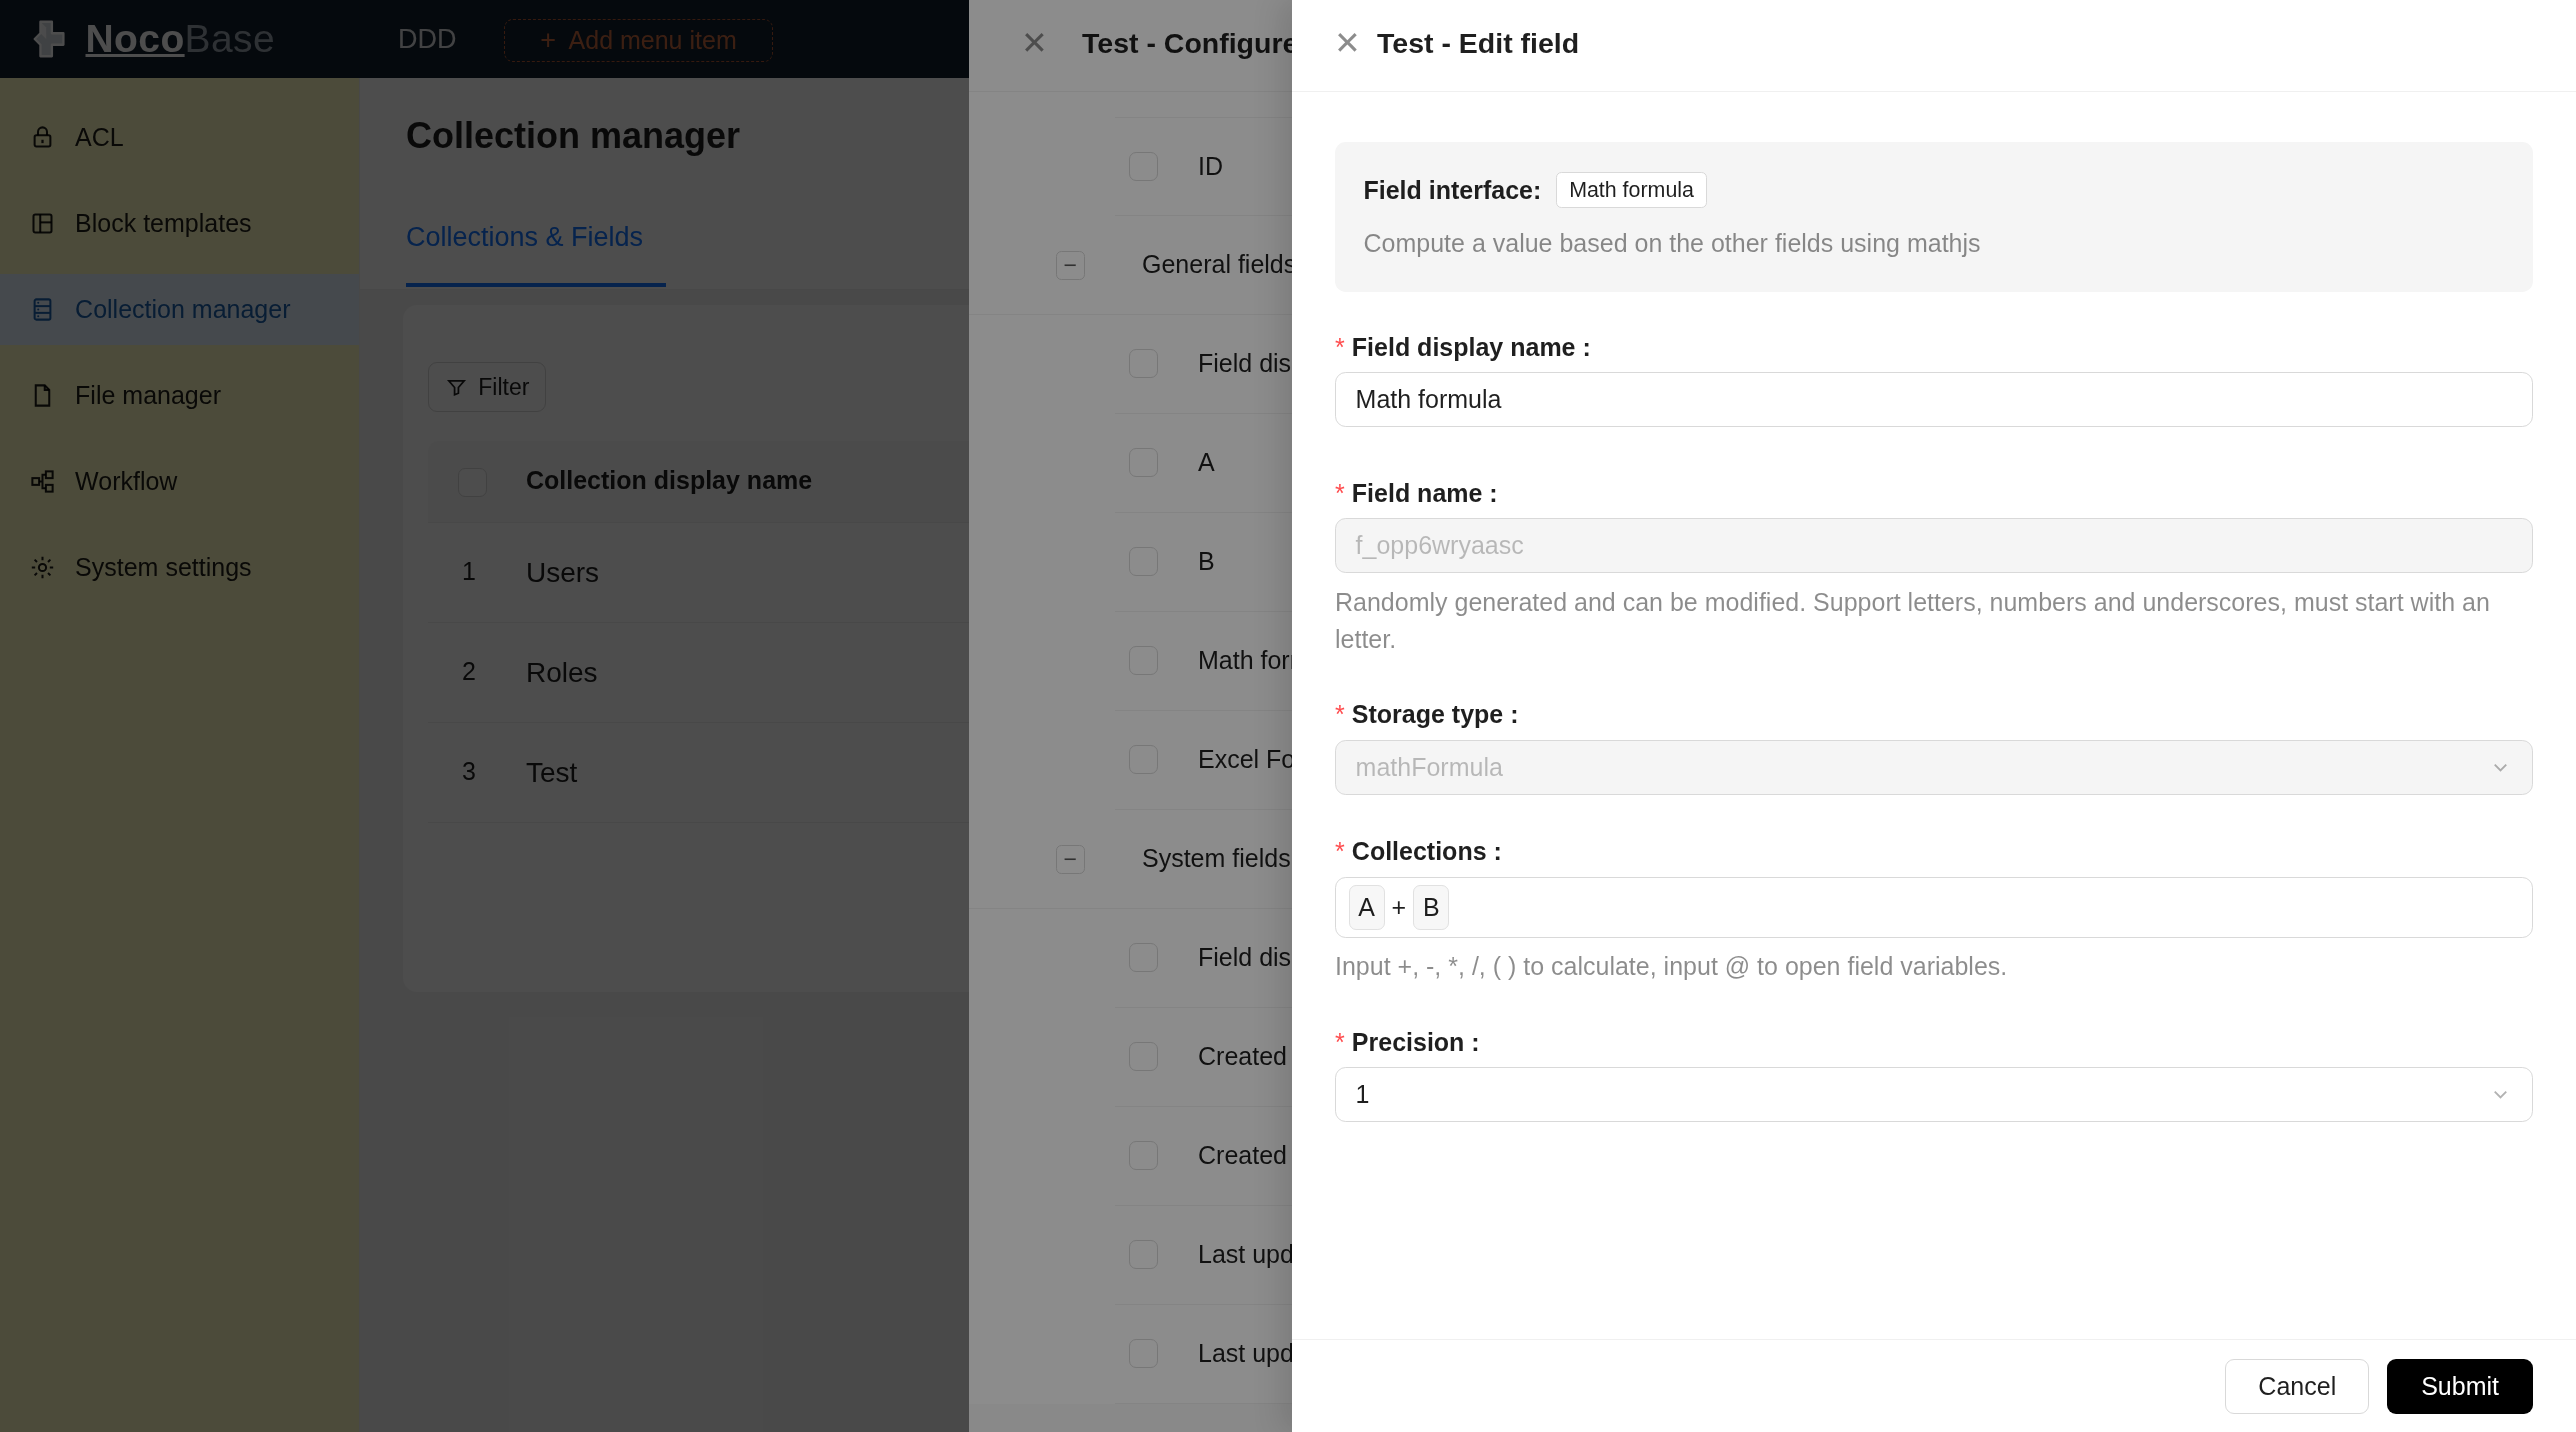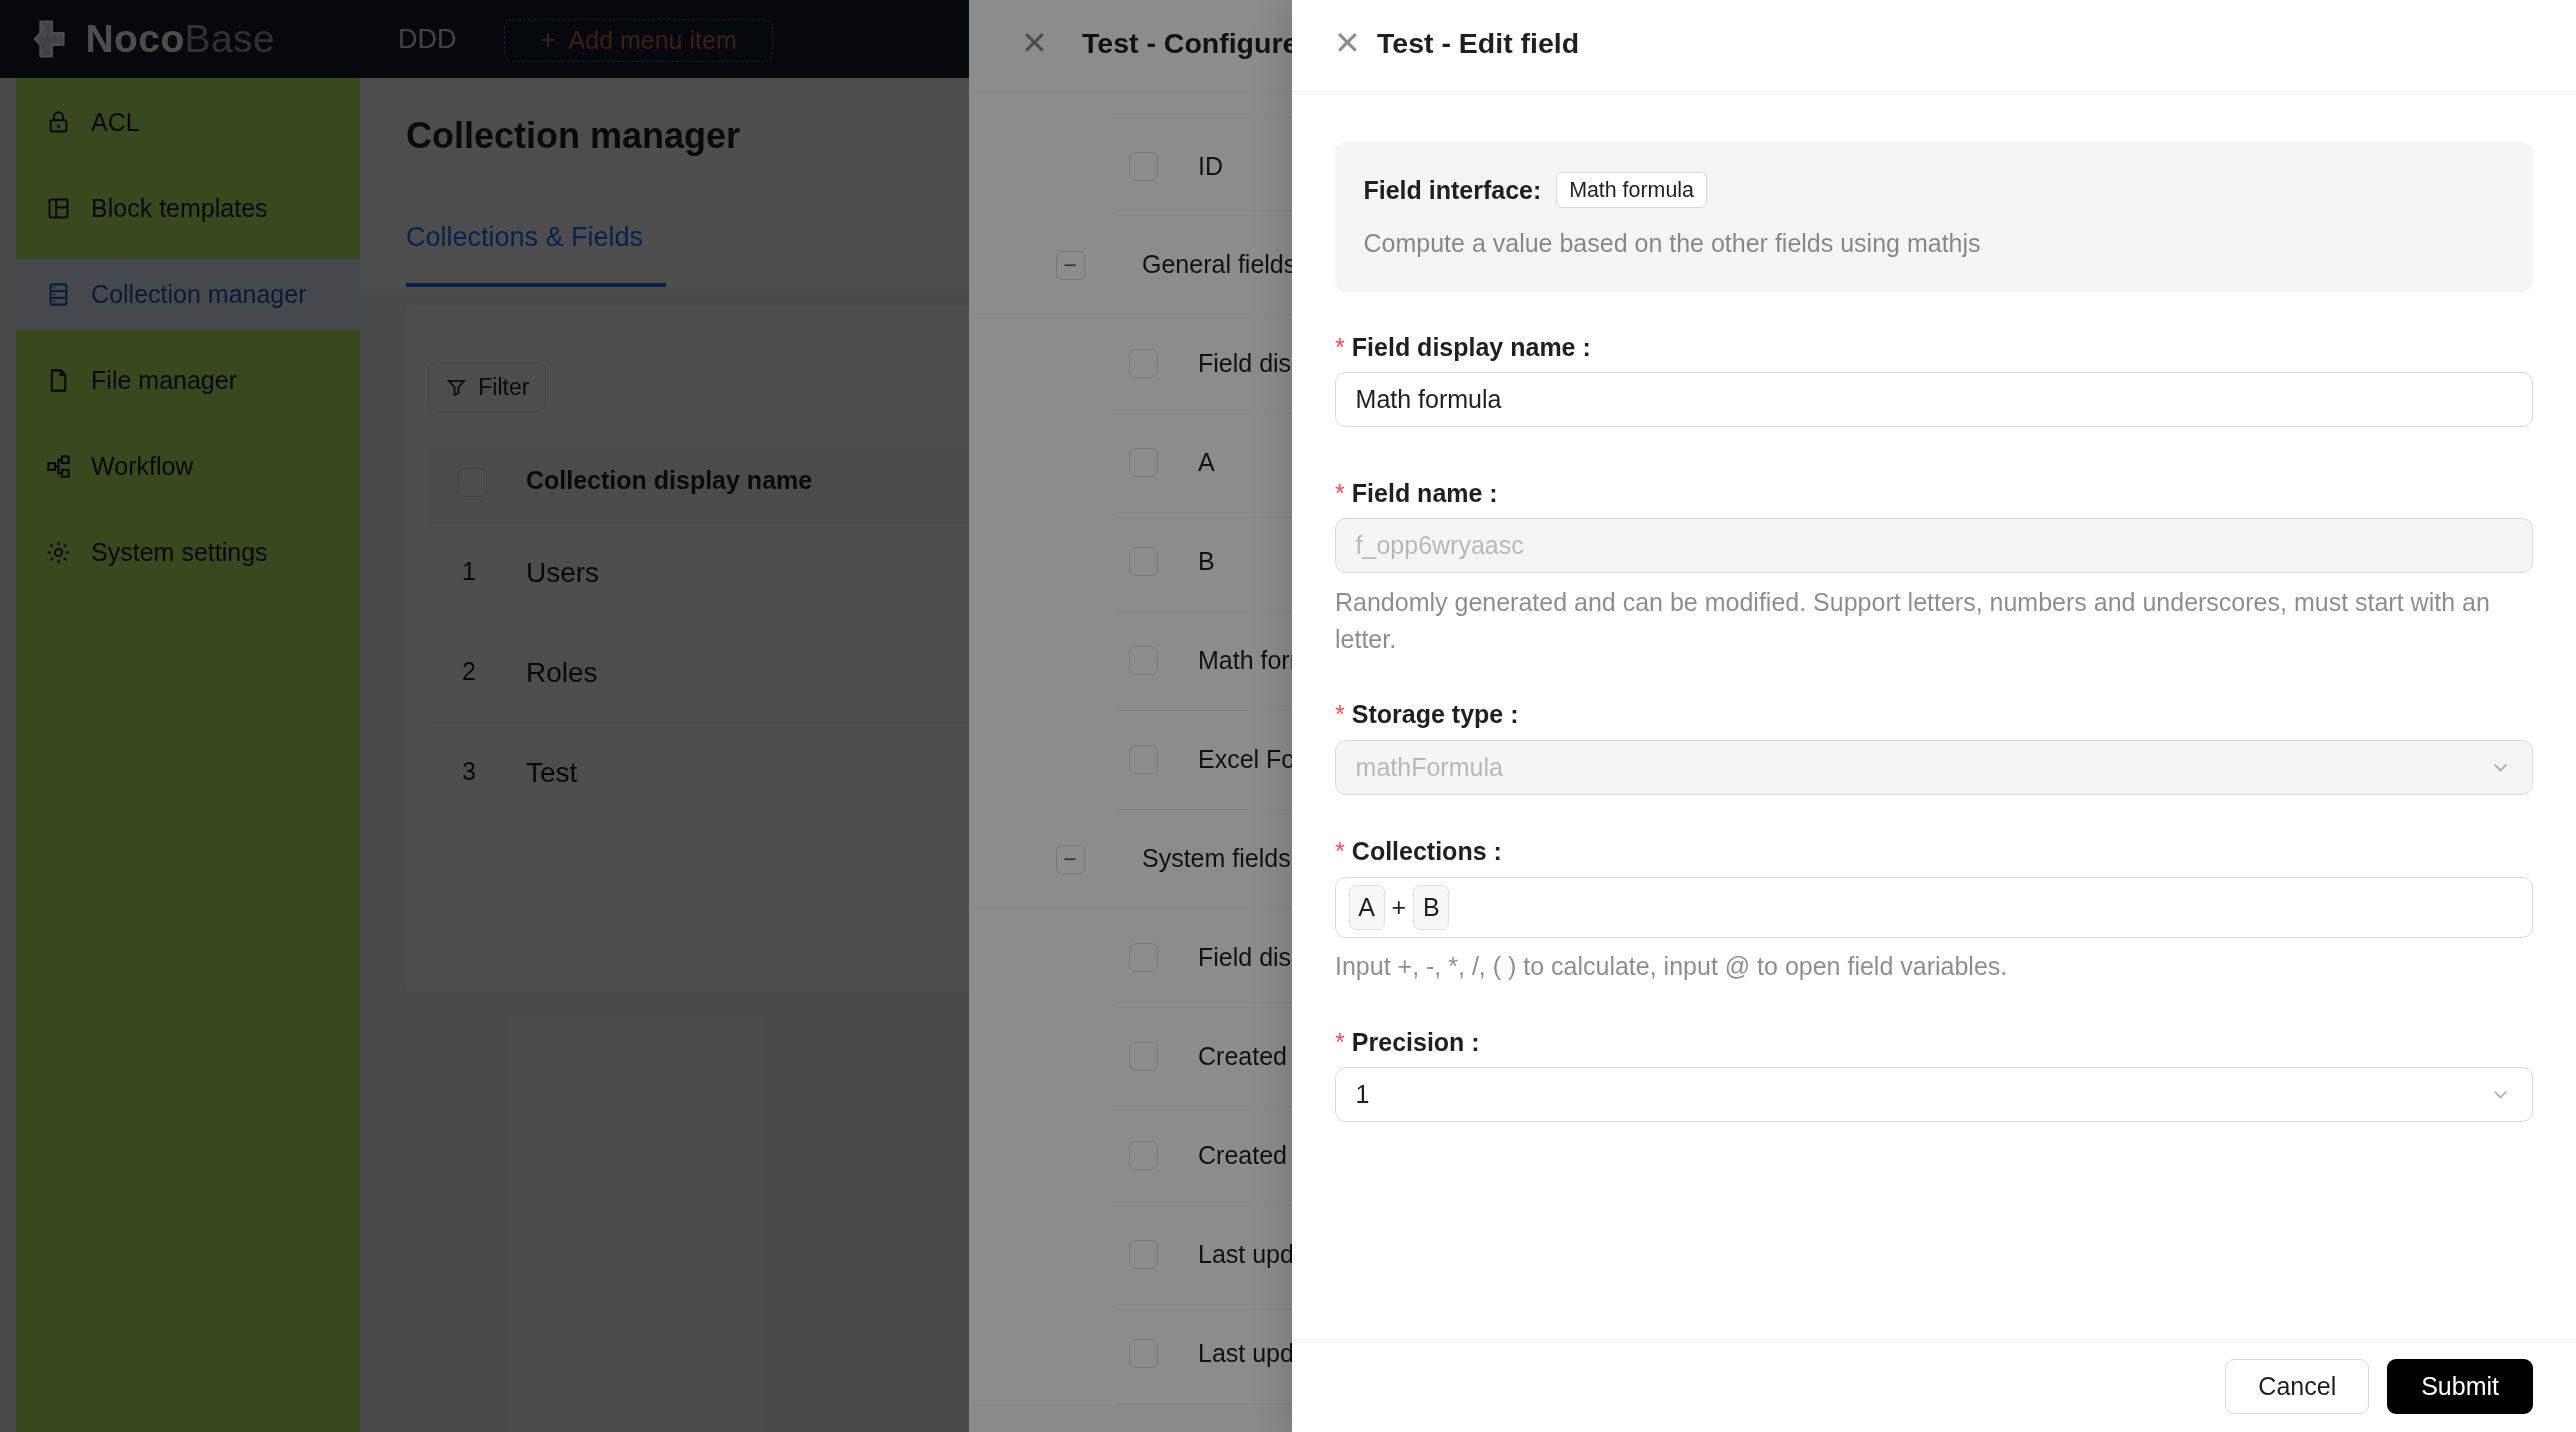--- a/index.html
+++ b/index.html
@@ -5,32 +5,32 @@
   * { box-sizing: border-box; margin: 0; padding: 0; }
   html,body { width: 2576px; height: 1432px; overflow: hidden;
     font-family: "Liberation Sans", sans-serif; background: #f5f5f5; position: relative;
     -webkit-font-smoothing: antialiased; }
 
   
   .app-header { position:absolute; left:0; top:0; width:2576px; height:78px;
     background:#131f2d; display:flex; align-items:center; z-index:1; }
   .logo-wrap { display:flex; align-items:center; margin-left:27px; }
   .brand { font-size:39px; margin-left:12.5px; letter-spacing:0.4px; }
-  .brand .noco { color:#ffffff; font-weight:700; }
+  .brand .noco { color:#ffffff; font-weight:700;text-decoration:underline; }
   .brand .base { color:#9aa4ad; font-weight:400; }
   .hdr-menu-item { position:absolute; left:398px; top:0; height:78px; display:flex;
     align-items:center; color:rgba(255,255,255,0.85); font-size:27px; }
   .add-menu-btn { position:absolute; left:504px; top:19px; width:269px; height:43px;
     border:1.8px dashed #b45a35; border-radius:9px; color:#c96a3f; font-size:25px;
     display:flex; align-items:center; justify-content:center; gap:12.5px; background:transparent; }
   .add-menu-btn .plus { font-size:27px; line-height:1; }
 
   
-  .sidebar { position:absolute; left:16px; top:78px; width:360px; bottom:0; background:#bef264;
-    border-right:1.8px solid #f0f0f0; z-index:1; padding-top:9px; }
+  .sidebar { position:absolute; left:0; top:78px; width:360px; bottom:0; background:#fef9c3;
+    border-right:1.8px solid #f0f0f0; z-index:1; padding-top:24px; }
   .side-item { height:71px; margin-top:15px; display:flex; align-items:center;
     padding-left:28.5px; gap:19.6px; font-size:25px; color:rgba(0,0,0,0.88); cursor:pointer; }
   .side-item:first-child { margin-top:0; }
   .side-item.active { background:#e6f4ff; color:#1e63b0; }
   .side-item svg { flex:0 0 auto; }
 
   
   .main { position:absolute; left:360px; top:78px; right:0; bottom:0; background:#f5f5f5; z-index:1; }
   .page-head { position:absolute; left:0; top:0; width:100%; height:212px; background:#ffffff;
     border-bottom:1.8px solid #f0f0f0; }

